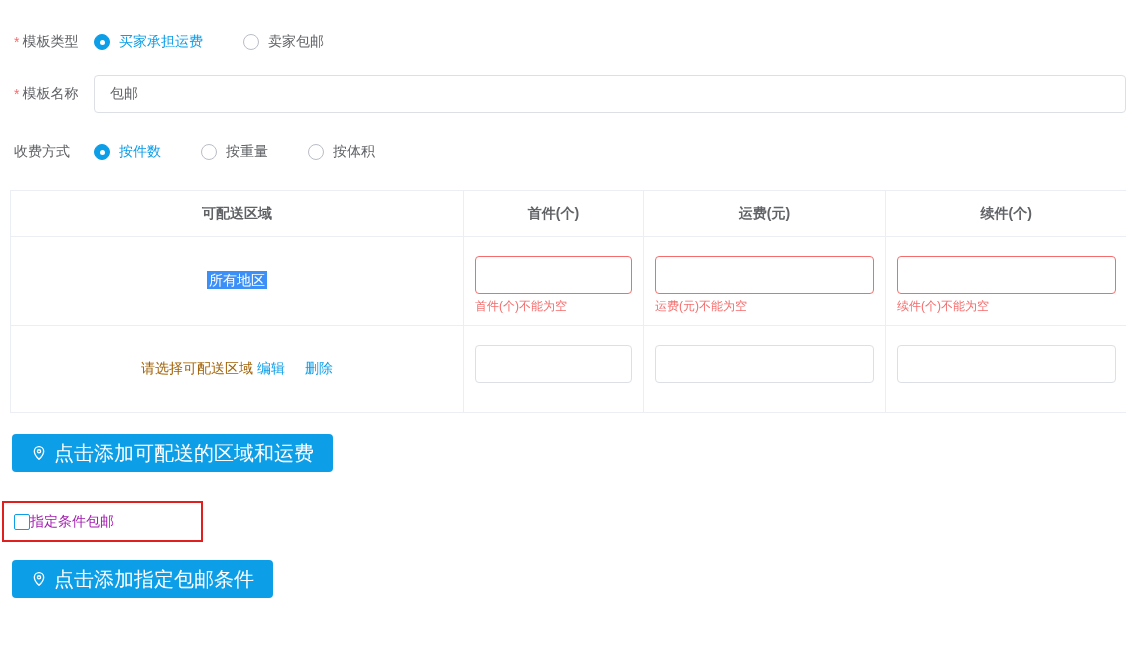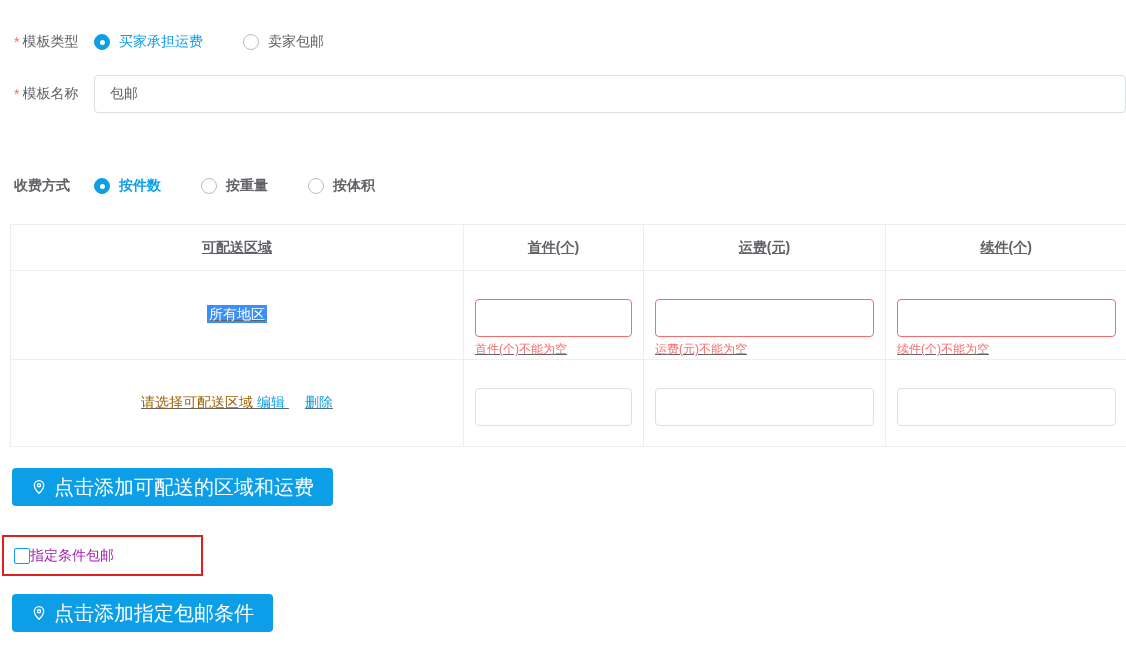--- a/index.html
+++ b/index.html
@@ -8,21 +8,21 @@
     font-family: "Liberation Sans", "DejaVu Sans", sans-serif;
     font-size: 14px;
     color: #606266;
   }
   .page { position: relative; width: 1126px; height: 666px; }
 
   
   .form-row { display: flex; align-items: center; margin-left: 14px; }
   .row-name { margin-top: 24px; }
   .row-type { margin-top: 33px; }
-  .row-charge { margin-top: 64px; font-weight: bold; }
+  .row-charge { margin-top: 30px; }
   .form-label { width: 80px; flex: 0 0 80px; color: #606266; }
   .req { color: #f56c6c; margin-right: 3px; font-size: 14px; vertical-align: middle; }
 
   .text-input {
     height: 38px;
     border: 1px solid #dcdfe6;
     border-radius: 4px;
     padding: 0 15px;
     font-size: 14px;
     color: #606266;
@@ -49,40 +49,39 @@
   }
   .radio-label { margin-left: 9px; color: #606266; }
   .radio-item.selected .radio-label { color: #0d9ee8; }
 
   
   .ship-table {
     margin: 29px 0 0 10px;
     width: 1116px;
     border-collapse: collapse;
     table-layout: fixed;
-    text-decoration: underline;
   }
   .ship-table th, .ship-table td {
     border-bottom: 1px solid #ebeef5;
     border-right: 1px solid #ebeef5;
     text-align: center;
   }
   .ship-table th:last-child, .ship-table td:last-child { border-right: none; }
   .ship-table { border-top: 1px solid #ebeef5; border-left: 1px solid #ebeef5; }
   .ship-table th {
     height: 46px; font-weight: bold; color: #606266; font-size: 14px;
   }
   .col-area { width: 453px; }
   .col-first { width: 180px; }
   .col-fee { width: 242px; }
   .col-next { width: 241px; }
 
   .row-error td { height: 89px; }
   .row-plain td { height: 87px; }
-  td.cell-input { vertical-align: top; padding: 28px 11px 0 11px; text-align: left; }
+  td.cell-input { vertical-align: top; padding: 19px 11px 0 11px; text-align: left; }
   td.cell-area { vertical-align: middle; color: #606266; }
 
   .cell-text-input {
     width: 100%; height: 38px;
     border: 1px solid #dcdfe6; border-radius: 4px;
     padding: 0 10px; font-size: 14px; outline: none; background: #fff;
     font-family: inherit; color: #606266; display: block;
   }
   .cell-text-input.error { border-color: #f56c6c; }
   .error-msg {

